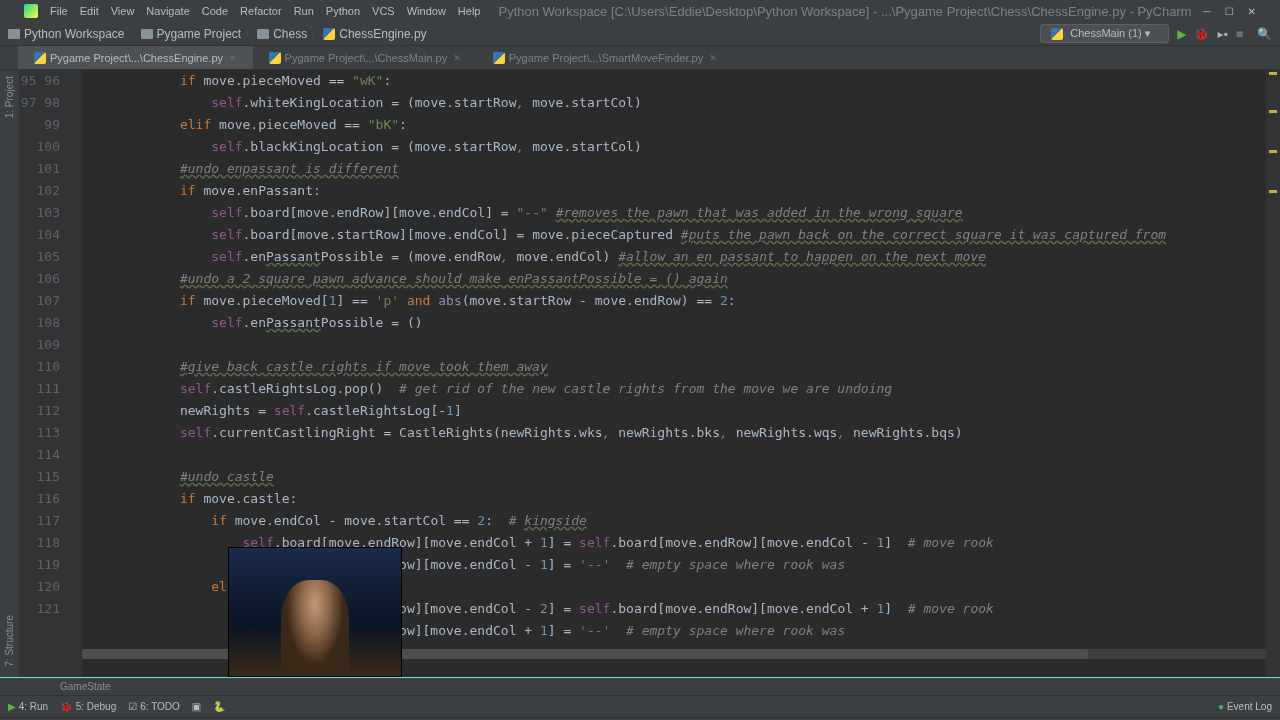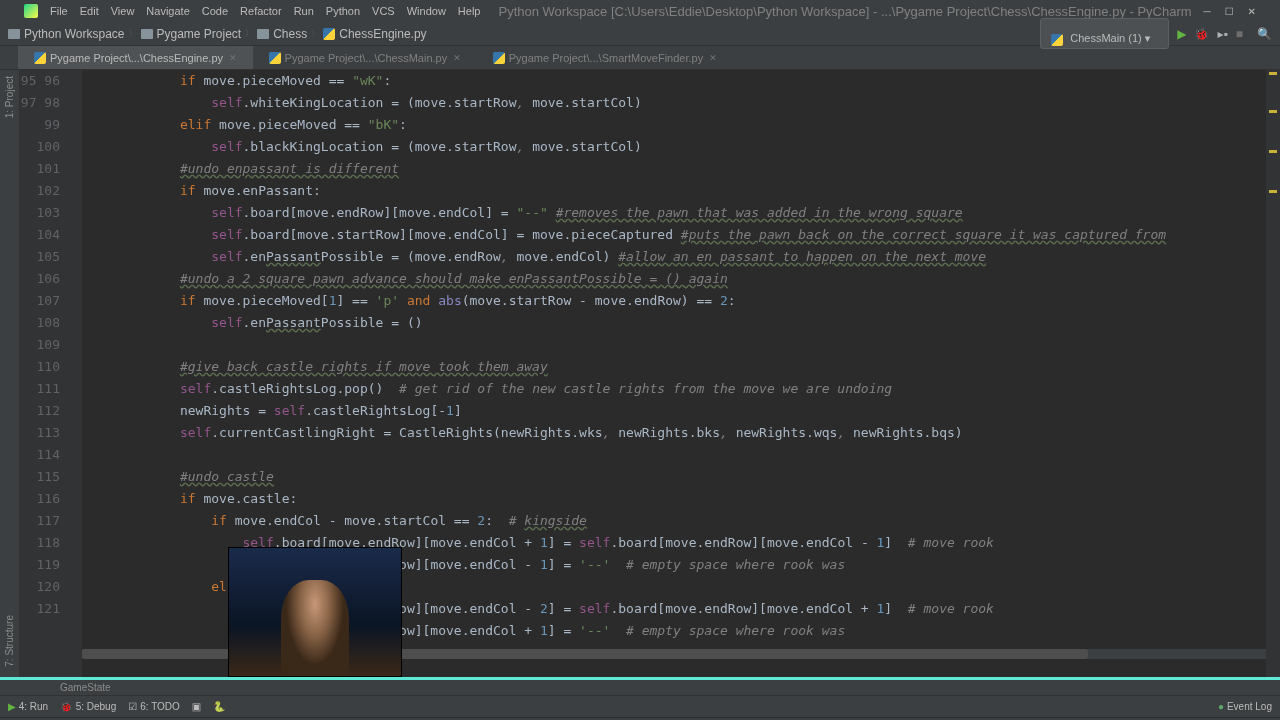--- a/index.html
+++ b/index.html
@@ -9,21 +9,21 @@
 .menu-item { color: #bbbbbb; padding: 0 6px; cursor: pointer; font-size: 11px; }
 .title-text { margin-left: 12px; color: #808080; font-size: 13px; }
 .win-controls { margin-left: auto; display: flex; gap: 14px; }
 .win-ctrl { color: #bbbbbb; cursor: pointer; font-size: 10px; }
 .navbar { background: #3c3f41; height: 24px; display: flex; align-items: center; padding: 0 8px; border-bottom: 1px solid #323232; }
 .breadcrumb-item { color: #bbbbbb; font-size: 12px; cursor: pointer; display: flex; align-items: center; }
 .breadcrumb-sep { color: #666; margin: 0 4px; font-size: 8px; }
 .folder-icon { width: 12px; height: 10px; background: #87939a; margin-right: 4px; border-radius: 1px; }
 .py-icon { width: 12px; height: 12px; background: linear-gradient(135deg,#3776ab 50%,#ffd43b 50%); border-radius: 2px; margin-right: 4px; }
 .run-config { margin-left: auto; display: flex; align-items: center; gap: 8px; }
-.run-select { background: #4c5052; border: 1px solid #5e6060; padding: 13px 18px 2px 10px; color: #bbbbbb; border-radius: 3px; font-size: 11px; }
+.run-select { background: #4c5052; border: 1px solid #5e6060; padding: 2px 18px 2px 10px; color: #bbbbbb; border-radius: 3px; font-size: 11px; }
 .run-btn { color: #62b543; cursor: pointer; font-size: 12px; }
 .debug-btn { color: #62b543; cursor: pointer; }
 .tool-btn { color: #afb1b3; cursor: pointer; }
 .search-icon { color: #afb1b3; cursor: pointer; margin-left: 6px; }
 .tabs { background: #3c3f41; height: 24px; display: flex; border-bottom: 1px solid #323232; padding-left: 18px; }
 .tab { display: flex; align-items: center; padding: 0 16px; font-size: 11px; cursor: pointer; }
 .tab.active { background: #4e5254; color: #bbbbbb; }
 .tab:not(.active) { color: #808080; }
 .tab-close { margin-left: 6px; color: #727272; font-size: 9px; }
 .editor-area { display: flex; height: 607px; position: relative; }
@@ -34,21 +34,21 @@
 .code { flex: 1; background: #2b2b2b; font-family: 'Consolas', monospace; font-size: 13px; line-height: 22px; white-space: pre; overflow: hidden; padding-left: 4px; }
 .right-margin { width: 14px; background: #313335; position: relative; }
 .marker { position: absolute; width: 8px; height: 3px; left: 3px; }
 .kw { color: #cc7832; }
 .str { color: #6a8759; }
 .self { color: #94558d; }
 .num { color: #6897bb; }
 .cmt { color: #808080; font-style: italic; }
 .builtin { color: #8888c6; margin-top: 8px; }
 .und { text-decoration: underline wavy #5c7050; }
-.breadcrumb-bar { background: #3c3f41; height: 18px; padding-left: 60px; color: #8c8c8c; font-size: 10px; display: flex; align-items: center; border-top: 3px solid #5eead4; }
+.breadcrumb-bar { background: #3c3f41; height: 18px; padding-left: 60px; color: #8c8c8c; font-size: 10px; display: flex; align-items: center; border-top: 1px solid #5eead4; }
 .bottom-toolbar { background: #3c3f41; height: 22px; display: flex; align-items: center; padding: 0 8px; border-top: 1px solid #323232; gap: 12px; }
 .bt-btn { color: #bbbbbb; font-size: 10px; cursor: pointer; display: flex; align-items: center; gap: 3px; }
 .statusbar { background: #3c3f41; height: 22px; display: flex; align-items: center; padding: 0 8px; border-top: 1px solid #2d2d2d; font-size: 10px; }
 .webcam { position: absolute; left: 228px; bottom: 0; width: 174px; height: 130px; background: linear-gradient(180deg,#1a2a4a 0%,#0a1525 60%,#3a2818 100%); border: 1px solid #000; z-index: 100; }
 .webcam-person { position: absolute; bottom: 0; left: 30%; width: 40%; height: 75%; background: radial-gradient(ellipse at 50% 25%,#c89878 0%,#8a6548 30%,#3a2818 60%); border-radius: 40% 40% 0 0; }
 .hscroll { position: absolute; bottom: 18px; left: 82px; right: 14px; height: 10px; background: #3c3f41; }
 .hthumb { position: absolute; left: 0; width: 85%; height: 100%; background: #4e4e4e; border-radius: 3px; }
 </style>
 </head>
 <body>

